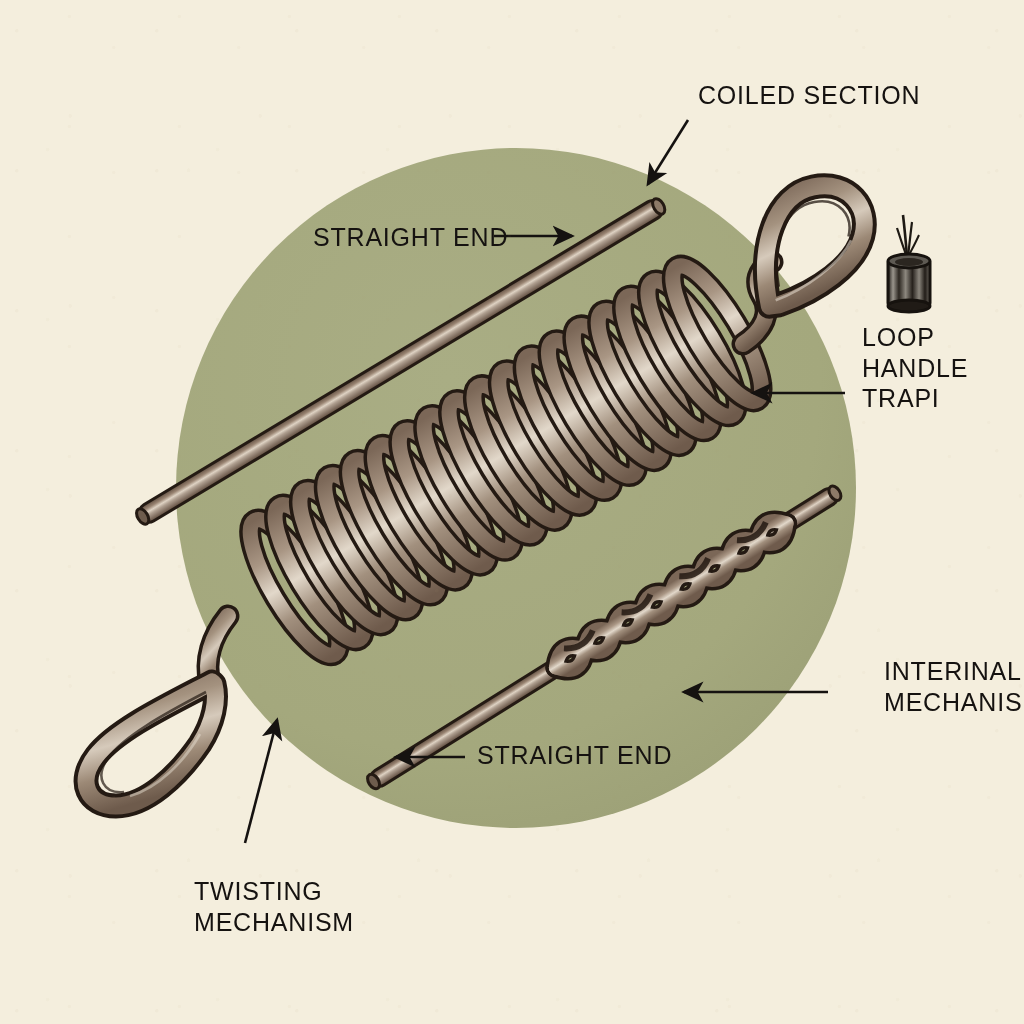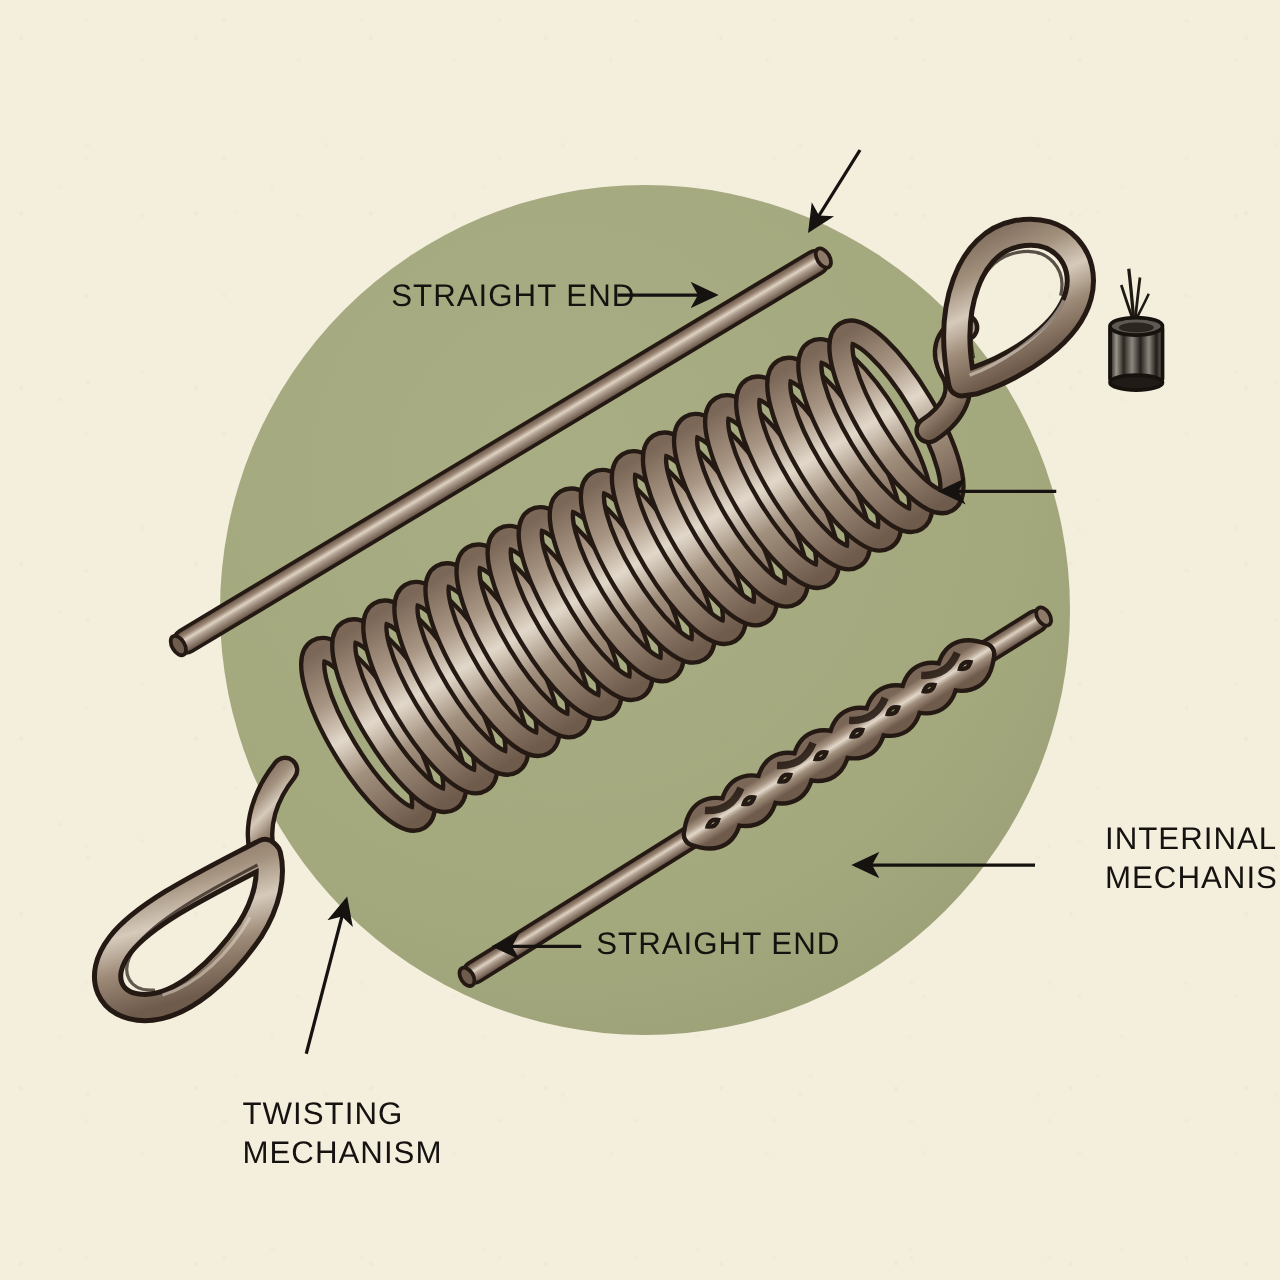--- a/index.html
+++ b/index.html
@@ -207,23 +207,27 @@
       <line x1="494" y1="236" x2="572" y2="236"></line>
       <line x1="845" y1="393" x2="753" y2="393"></line>
       <line x1="828" y1="692" x2="684" y2="692"></line>
       <line x1="465" y1="757" x2="396" y2="757"></line>
       <line x1="245" y1="843" x2="277" y2="720"></line>
     </g>
   </svg>
 
   <div class="paper-noise"></div>
 
+  <div class="anno" style="left:698px; top:80px;  font-size:25px;">COILED SECTION</div>
 
   <div class="anno" style="left:313px; top:222px; font-size:25px;">STRAIGHT END</div>
 
+  <div class="anno" style="left:862px; top:322px; font-size:25px;">LOOP
+HANDLE
+TRAPI</div>
 
   <div class="anno" style="left:884px; top:656px; font-size:25px;">INTERINAL
 MECHANISM</div>
 
   <div class="anno" style="left:477px; top:740px; font-size:25px;">STRAIGHT END</div>
 
   <div class="anno" style="left:194px; top:876px; font-size:25px;">TWISTING
 MECHANISM</div>
 
 </div>

